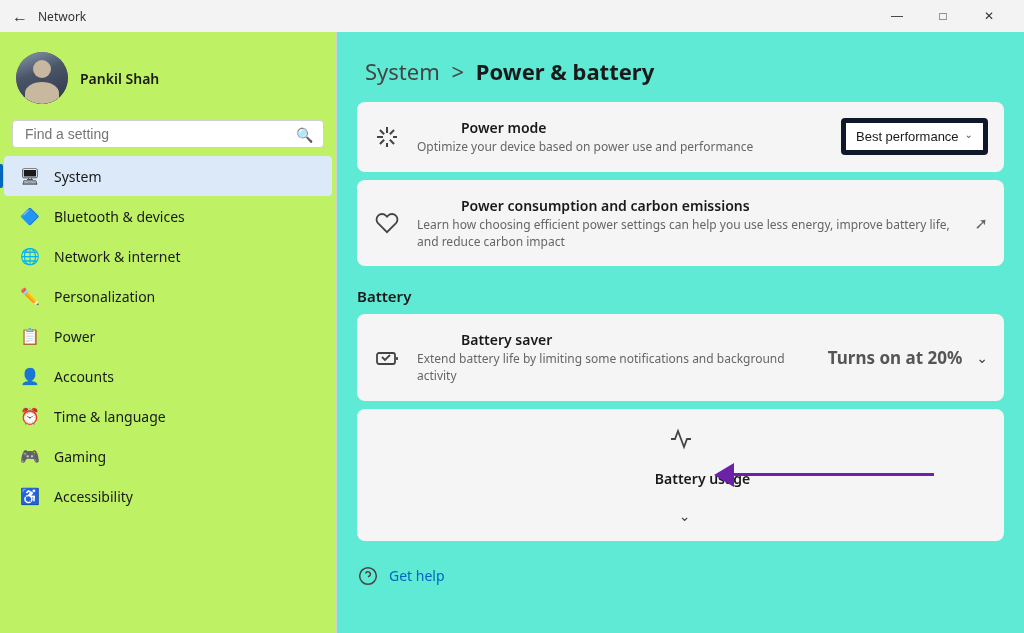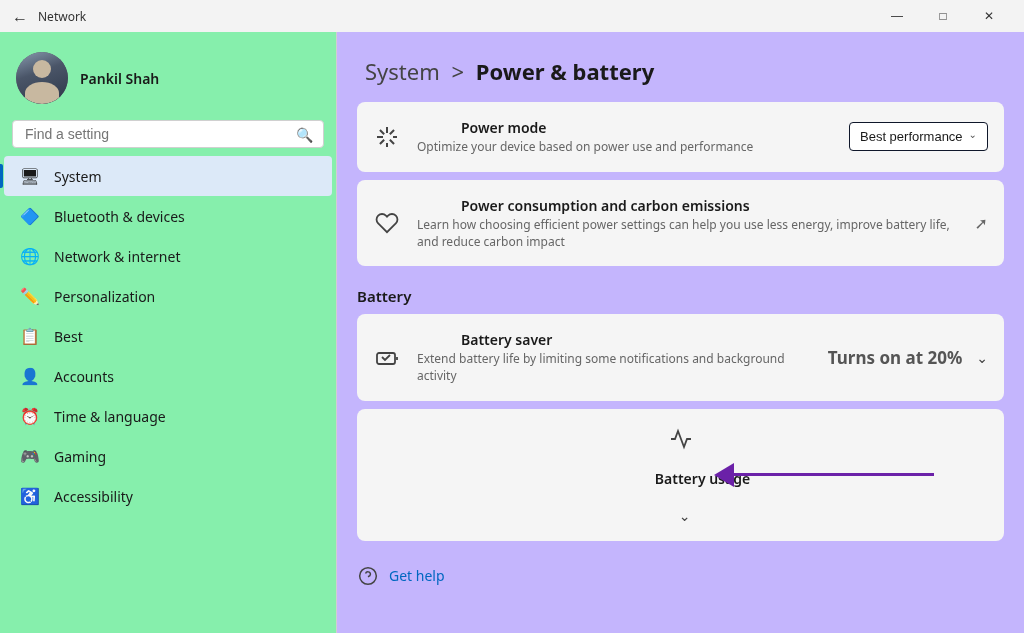--- a/index.html
+++ b/index.html
@@ -47,21 +47,21 @@
     
     .app-container {
       display: flex;
       flex: 1;
       overflow: hidden;
     }
 
     
     .sidebar {
       width: 336px;
-      background: #86efac;
+      background: #bef264;
       display: flex;
       flex-direction: column;
       flex-shrink: 0;
       overflow-y: auto;
       padding-bottom: 8px;
     }
 
     .profile-section {
       display: flex;
       align-items: center;
@@ -180,21 +180,21 @@
       flex-shrink: 0;
       font-size: 16px;
     }
     .nav-label {
       font-size: 14px;
     }
 
     
     .main-content {
       flex: 1;
-      background: #c4b5fd;
+      background: #5eead4;
       overflow-y: auto;
       padding: 0;
     }
 
     .page-header {
       padding: 24px 28px 16px 28px;
     }
     .breadcrumb {
       font-size: 22px;
       color: #1a1a1a;
@@ -252,21 +252,21 @@
       line-height: 1.4;
     }
     .settings-item-action {
       display: flex;
       align-items: center;
       gap: 6px;
       flex-shrink: 0;
     }
     .dropdown-btn {
       background: white;
-      border: 1px solid #0f172a;
+      border: 5px solid #0f172a;
       border-radius: 4px;
       padding: 6px 10px;
       font-size: 13px;
       cursor: pointer;
       display: flex;
       align-items: flex-start;
       gap: 6px;
       color: #1a1a1a;
     }
     .chevron-down {
@@ -402,21 +402,21 @@
       <div class="nav-item">
         <span class="nav-icon">🌐</span>
         <span class="nav-label">Network &amp; internet</span>
       </div>
       <div class="nav-item">
         <span class="nav-icon">✏️</span>
         <span class="nav-label">Personalization</span>
       </div>
       <div class="nav-item">
         <span class="nav-icon">📋</span>
-        <span class="nav-label">Best</span>
+        <span class="nav-label">Power</span>
       </div>
       <div class="nav-item">
         <span class="nav-icon">👤</span>
         <span class="nav-label">Accounts</span>
       </div>
       <div class="nav-item">
         <span class="nav-icon">⏰</span>
         <span class="nav-label">Time &amp; language</span>
       </div>
       <div class="nav-item">

